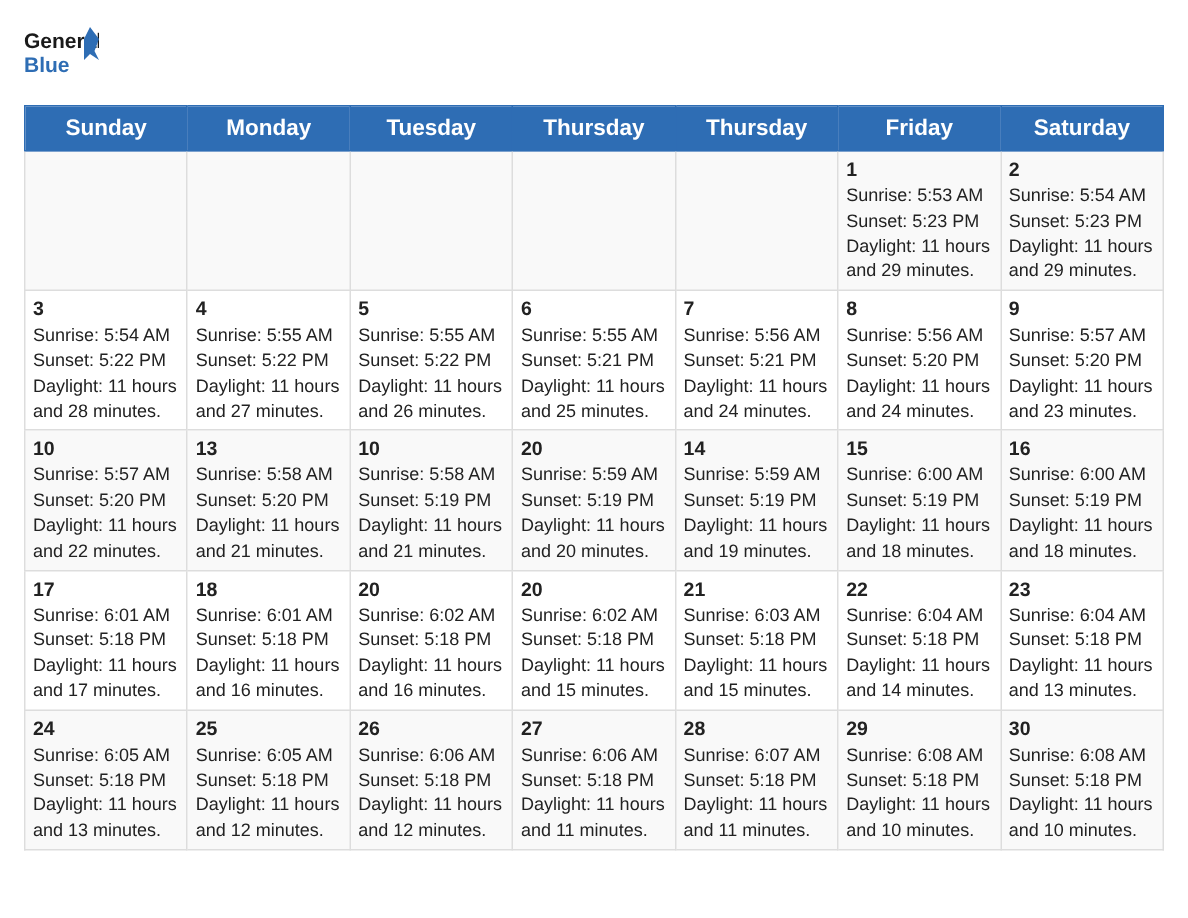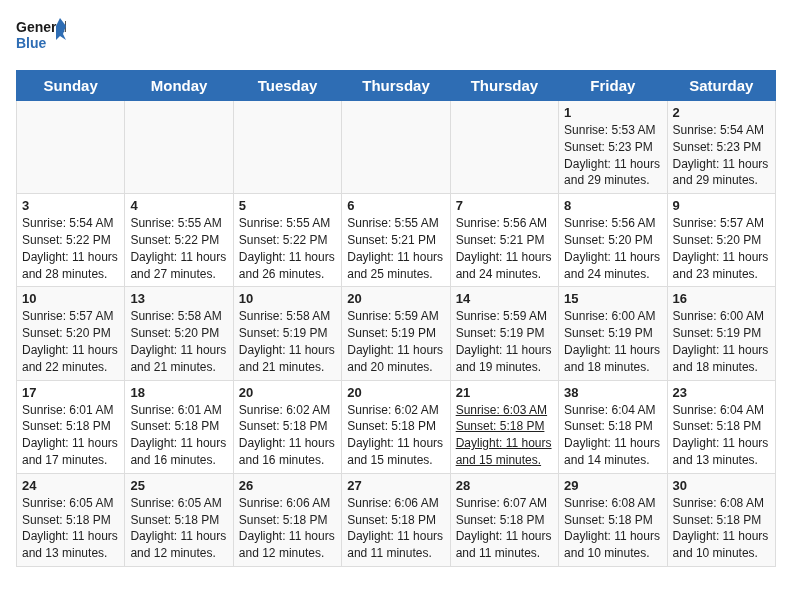--- a/index.html
+++ b/index.html
@@ -252,27 +252,27 @@
         </td>
         <td>
           <span class="day-num">20</span>
           <div class="day-info" style="white-space: pre-line;">Sunrise: 6:02 AM
 Sunset: 5:18 PM
 Daylight: 11 hours
 and 15 minutes.</div>
         </td>
         <td>
           <span class="day-num">21</span>
-          <div class="day-info" style="white-space: pre-line; text-decoration: underline;">Sunrise: 6:03 AM
+          <div class="day-info" style="white-space: pre-line;">Sunrise: 6:03 AM
 Sunset: 5:18 PM
 Daylight: 11 hours
 and 15 minutes.</div>
         </td>
         <td>
-          <span class="day-num">38</span>
+          <span class="day-num">22</span>
           <div class="day-info" style="white-space: pre-line;">Sunrise: 6:04 AM
 Sunset: 5:18 PM
 Daylight: 11 hours
 and 14 minutes.</div>
         </td>
         <td>
           <span class="day-num">23</span>
           <div class="day-info" style="white-space: pre-line;">Sunrise: 6:04 AM
 Sunset: 5:18 PM
 Daylight: 11 hours

